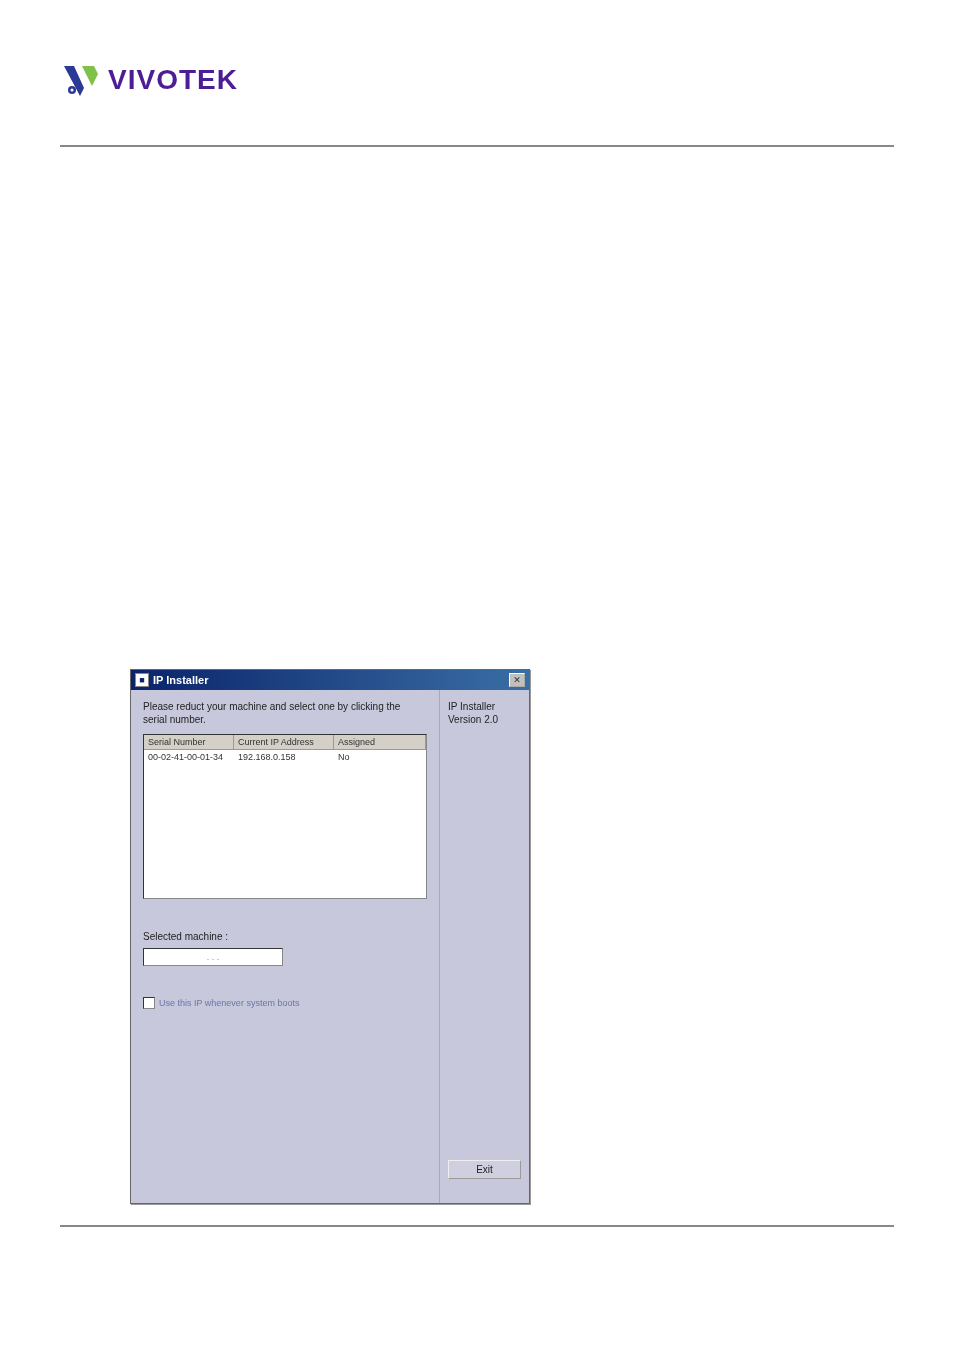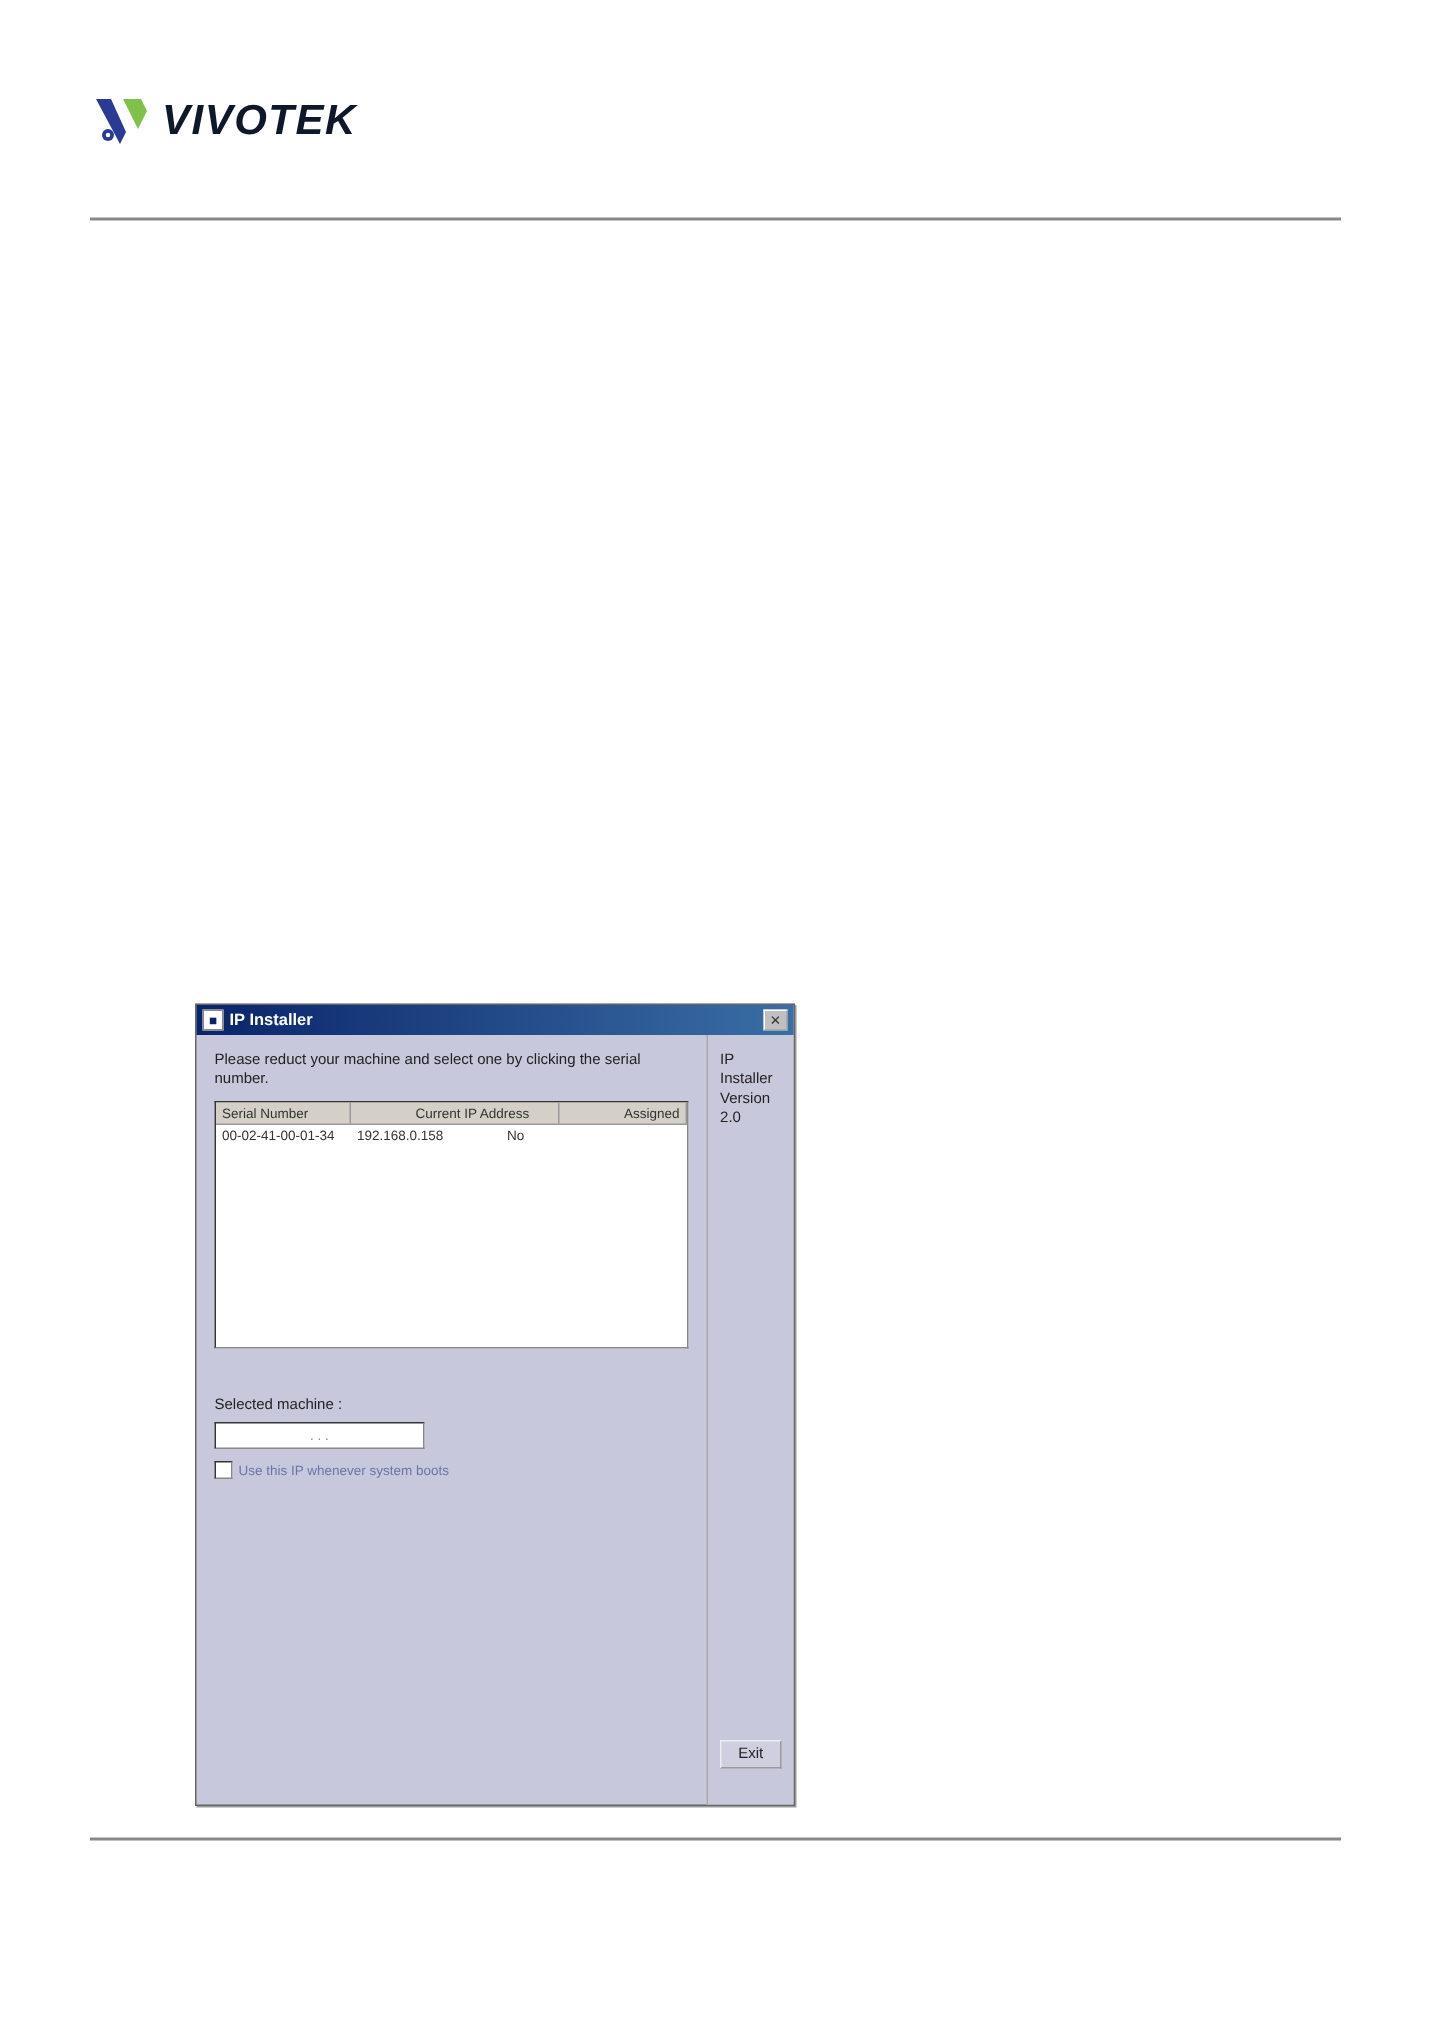--- a/index.html
+++ b/index.html
@@ -22,22 +22,21 @@
     width: 40px;
     height: 40px;
     position: relative;
     margin-right: 8px;
   }
   .logo-mark svg { width: 100%; height: 100%; }
   .logo-text {
     font-size: 28px;
     font-weight: 900;
     letter-spacing: 1px;
-    color: #0f172a;
-    font-style: italic;
+    color: #4c1d95;
   }
   .hr-top {
     position: absolute;
     top: 145px;
     left: 60px;
     right: 60px;
     border-top: 2px solid #888;
   }
   .hr-bottom {
     position: absolute;
@@ -123,21 +122,20 @@
     border: 1px inset #888;
     height: 165px;
     width: 100%;
     overflow: hidden;
   }
   .list-header {
     display: flex;
     background: #d4d0c8;
     font-size: 9px;
     border-bottom: 1px solid #999;
-    gap: 39px;
   }
   .list-header > div {
     padding: 2px 4px;
     border-right: 1px solid #999;
     white-space: nowrap;
   }
   .col-sn { width: 90px; }
   .col-ip { width: 100px; }
   .col-as { flex: 1; }
   .list-row {
@@ -176,21 +174,21 @@
     border: 1px inset #888;
     width: 140px;
     height: 18px;
     display: flex;
     align-items: center;
     font-size: 9px;
     color: #888;
     justify-content: space-around;
   }
   .checkbox-row {
-    margin-top: 8px;
+    margin-top: 31px;
     display: flex;
     align-items: center;
     gap: 4px;
   }
   .chk {
     width: 12px;
     height: 12px;
     background: #fff;
     border: 1px inset #888;
   }

